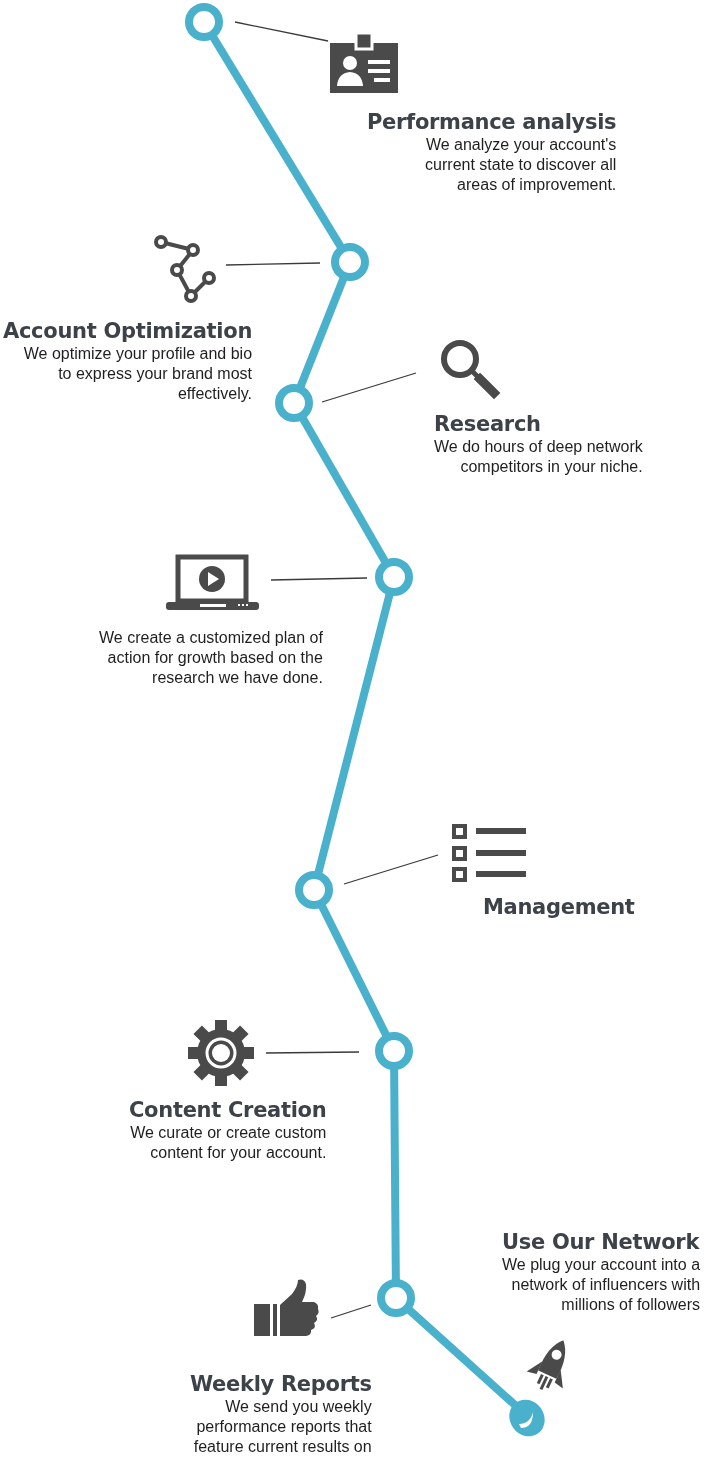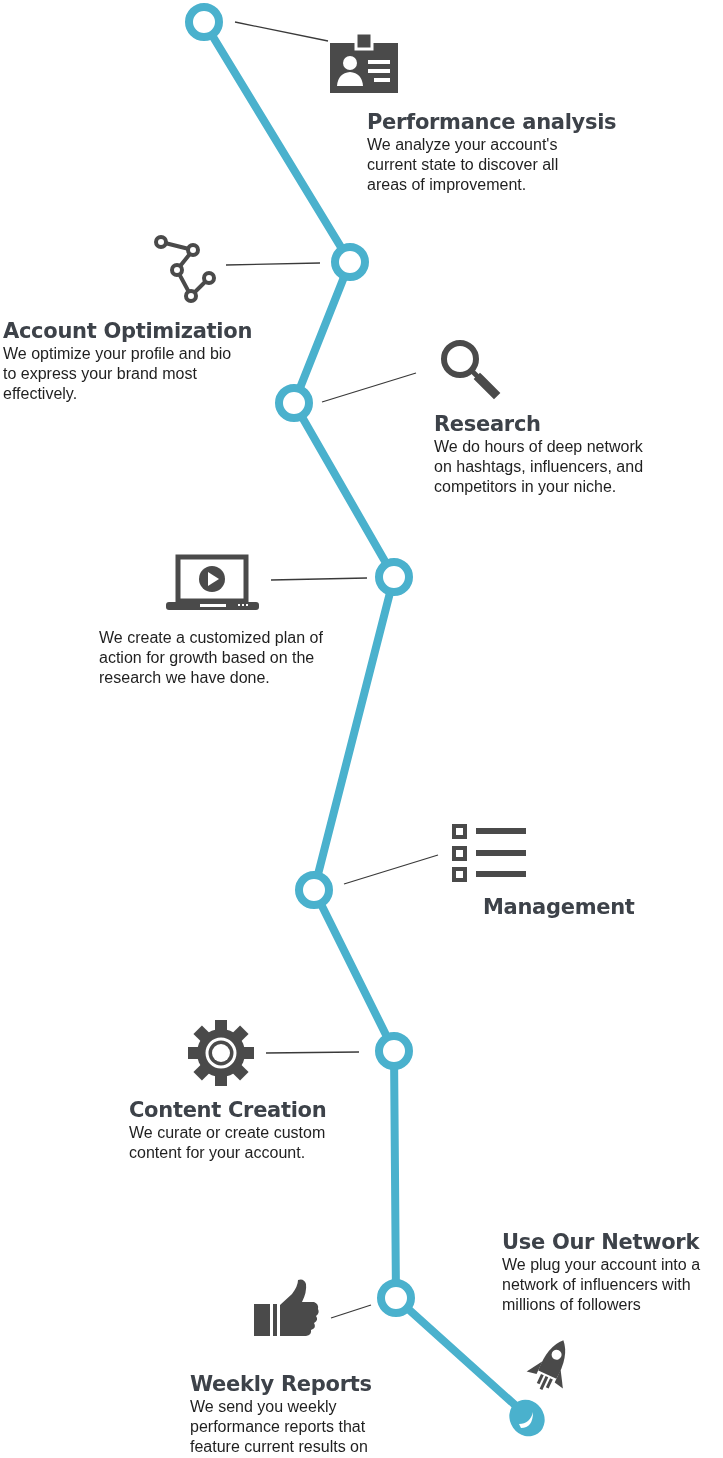--- a/index.html
+++ b/index.html
@@ -4,21 +4,21 @@
 <style>
   html, body { margin: 0; padding: 0; background: #ffffff; }
   body { width: 723px; height: 1458px; position: relative; overflow: hidden;
          font-family: "Liberation Sans", sans-serif; }
   #stage { position: absolute; left: 0; top: 0; width: 637px; height: 1458px; }
   .step { position: absolute; }
   .step h2 { margin: 0; font-family: "DejaVu Sans", sans-serif; font-weight: bold;
              font-size: 21px; color: #3d4249; letter-spacing: -0.3px; line-height: 25px; white-space: nowrap; }
   .step p { margin: 0; font-family: "Liberation Sans", sans-serif; font-size: 16px;
             color: #1f1f1f; line-height: 20px; }
-  .step p .ln { display: block; white-space: nowrap; }
+  .step p .ln { display: block; white-space: nowrap; text-align: right; }
   .icon { position: absolute; }
 </style>
 </head>
 <body>
 
 <div id="stage">
 
   <svg width="723" height="1458" style="position:absolute;left:0;top:0">
     <g fill="none" stroke="#4ab1cd" stroke-width="8" stroke-linecap="round">
       <line x1="204" y1="22" x2="350" y2="262"></line>
@@ -153,21 +153,20 @@
       <span class="ln">We optimize your profile and bio</span>
       <span class="ln">to express your brand most</span>
       <span class="ln">effectively.</span>
     </p>
   </div>
 
   <div class="step" style="left:434px;top:412px">
     <h2>Research</h2>
     <p>
       <span class="ln">We do hours of deep network</span>
-      <span class="ln">on hashtags, influencers, and</span>
       <span class="ln">competitors in your niche.</span>
     </p>
   </div>
 
   <div class="step" style="left:99px;top:628px">
     <p>
       <span class="ln">We create a customized plan of</span>
       <span class="ln">action for growth based on the</span>
       <span class="ln">research we have done.</span>
     </p>

